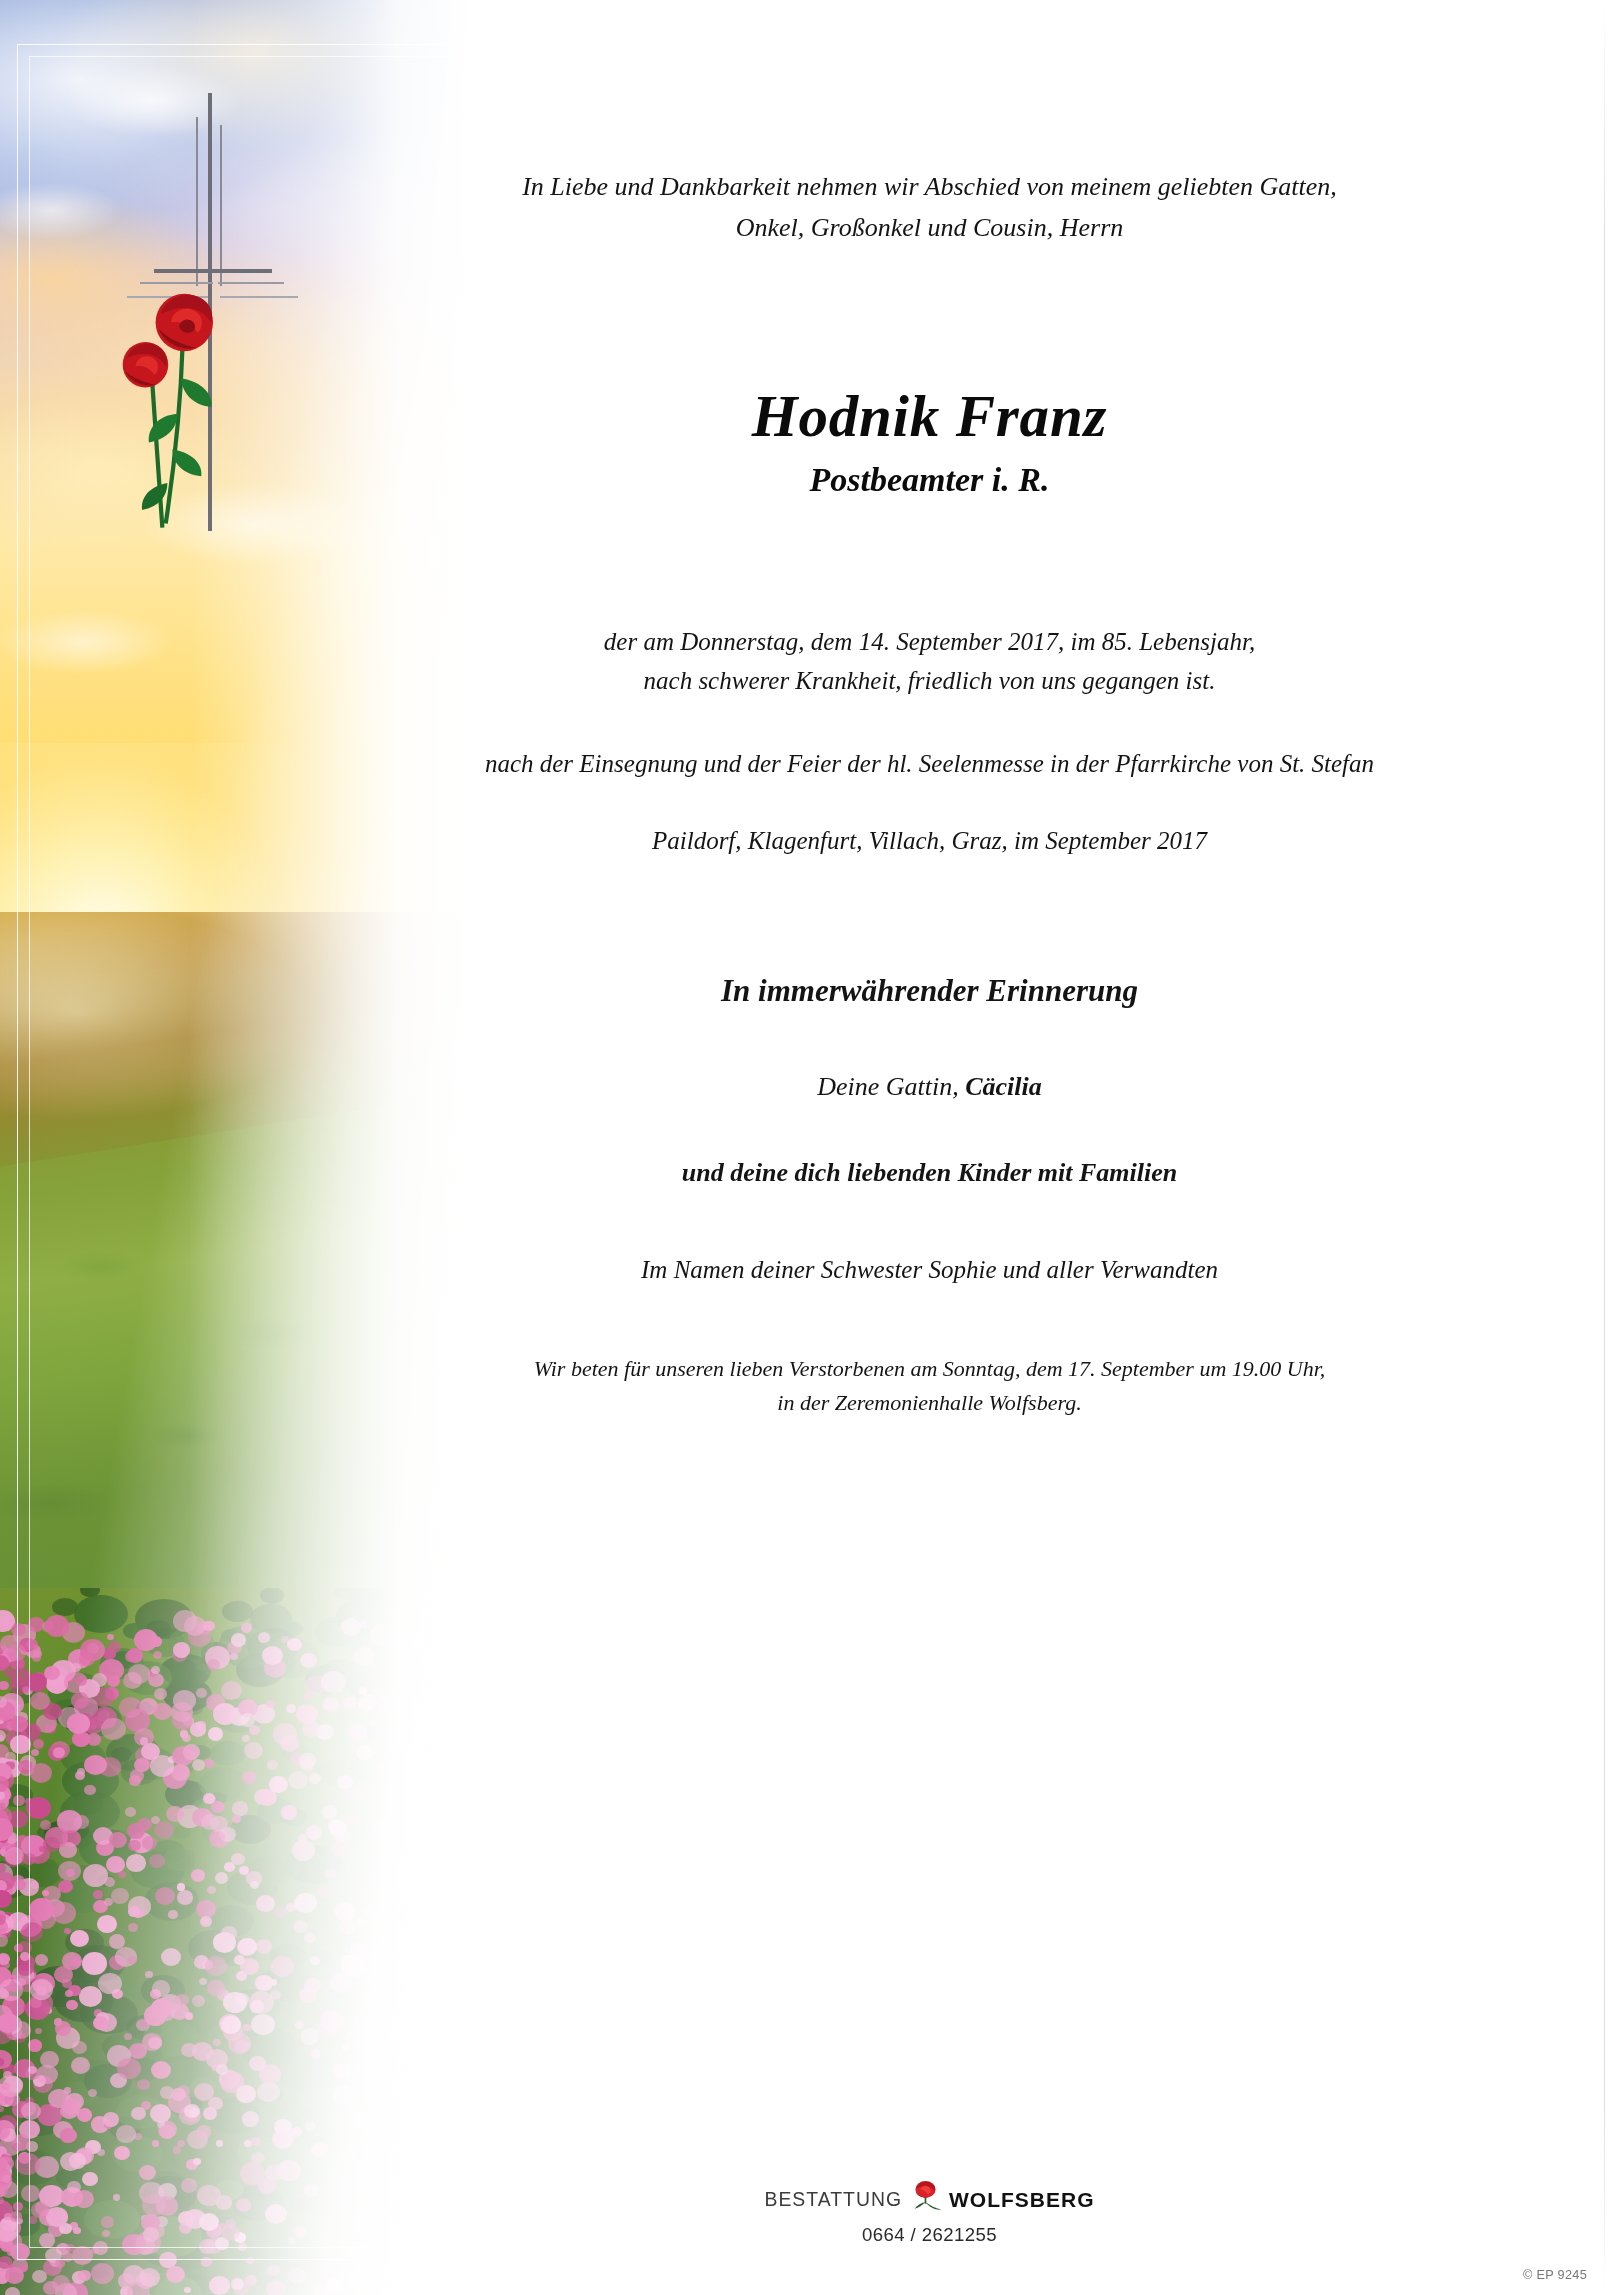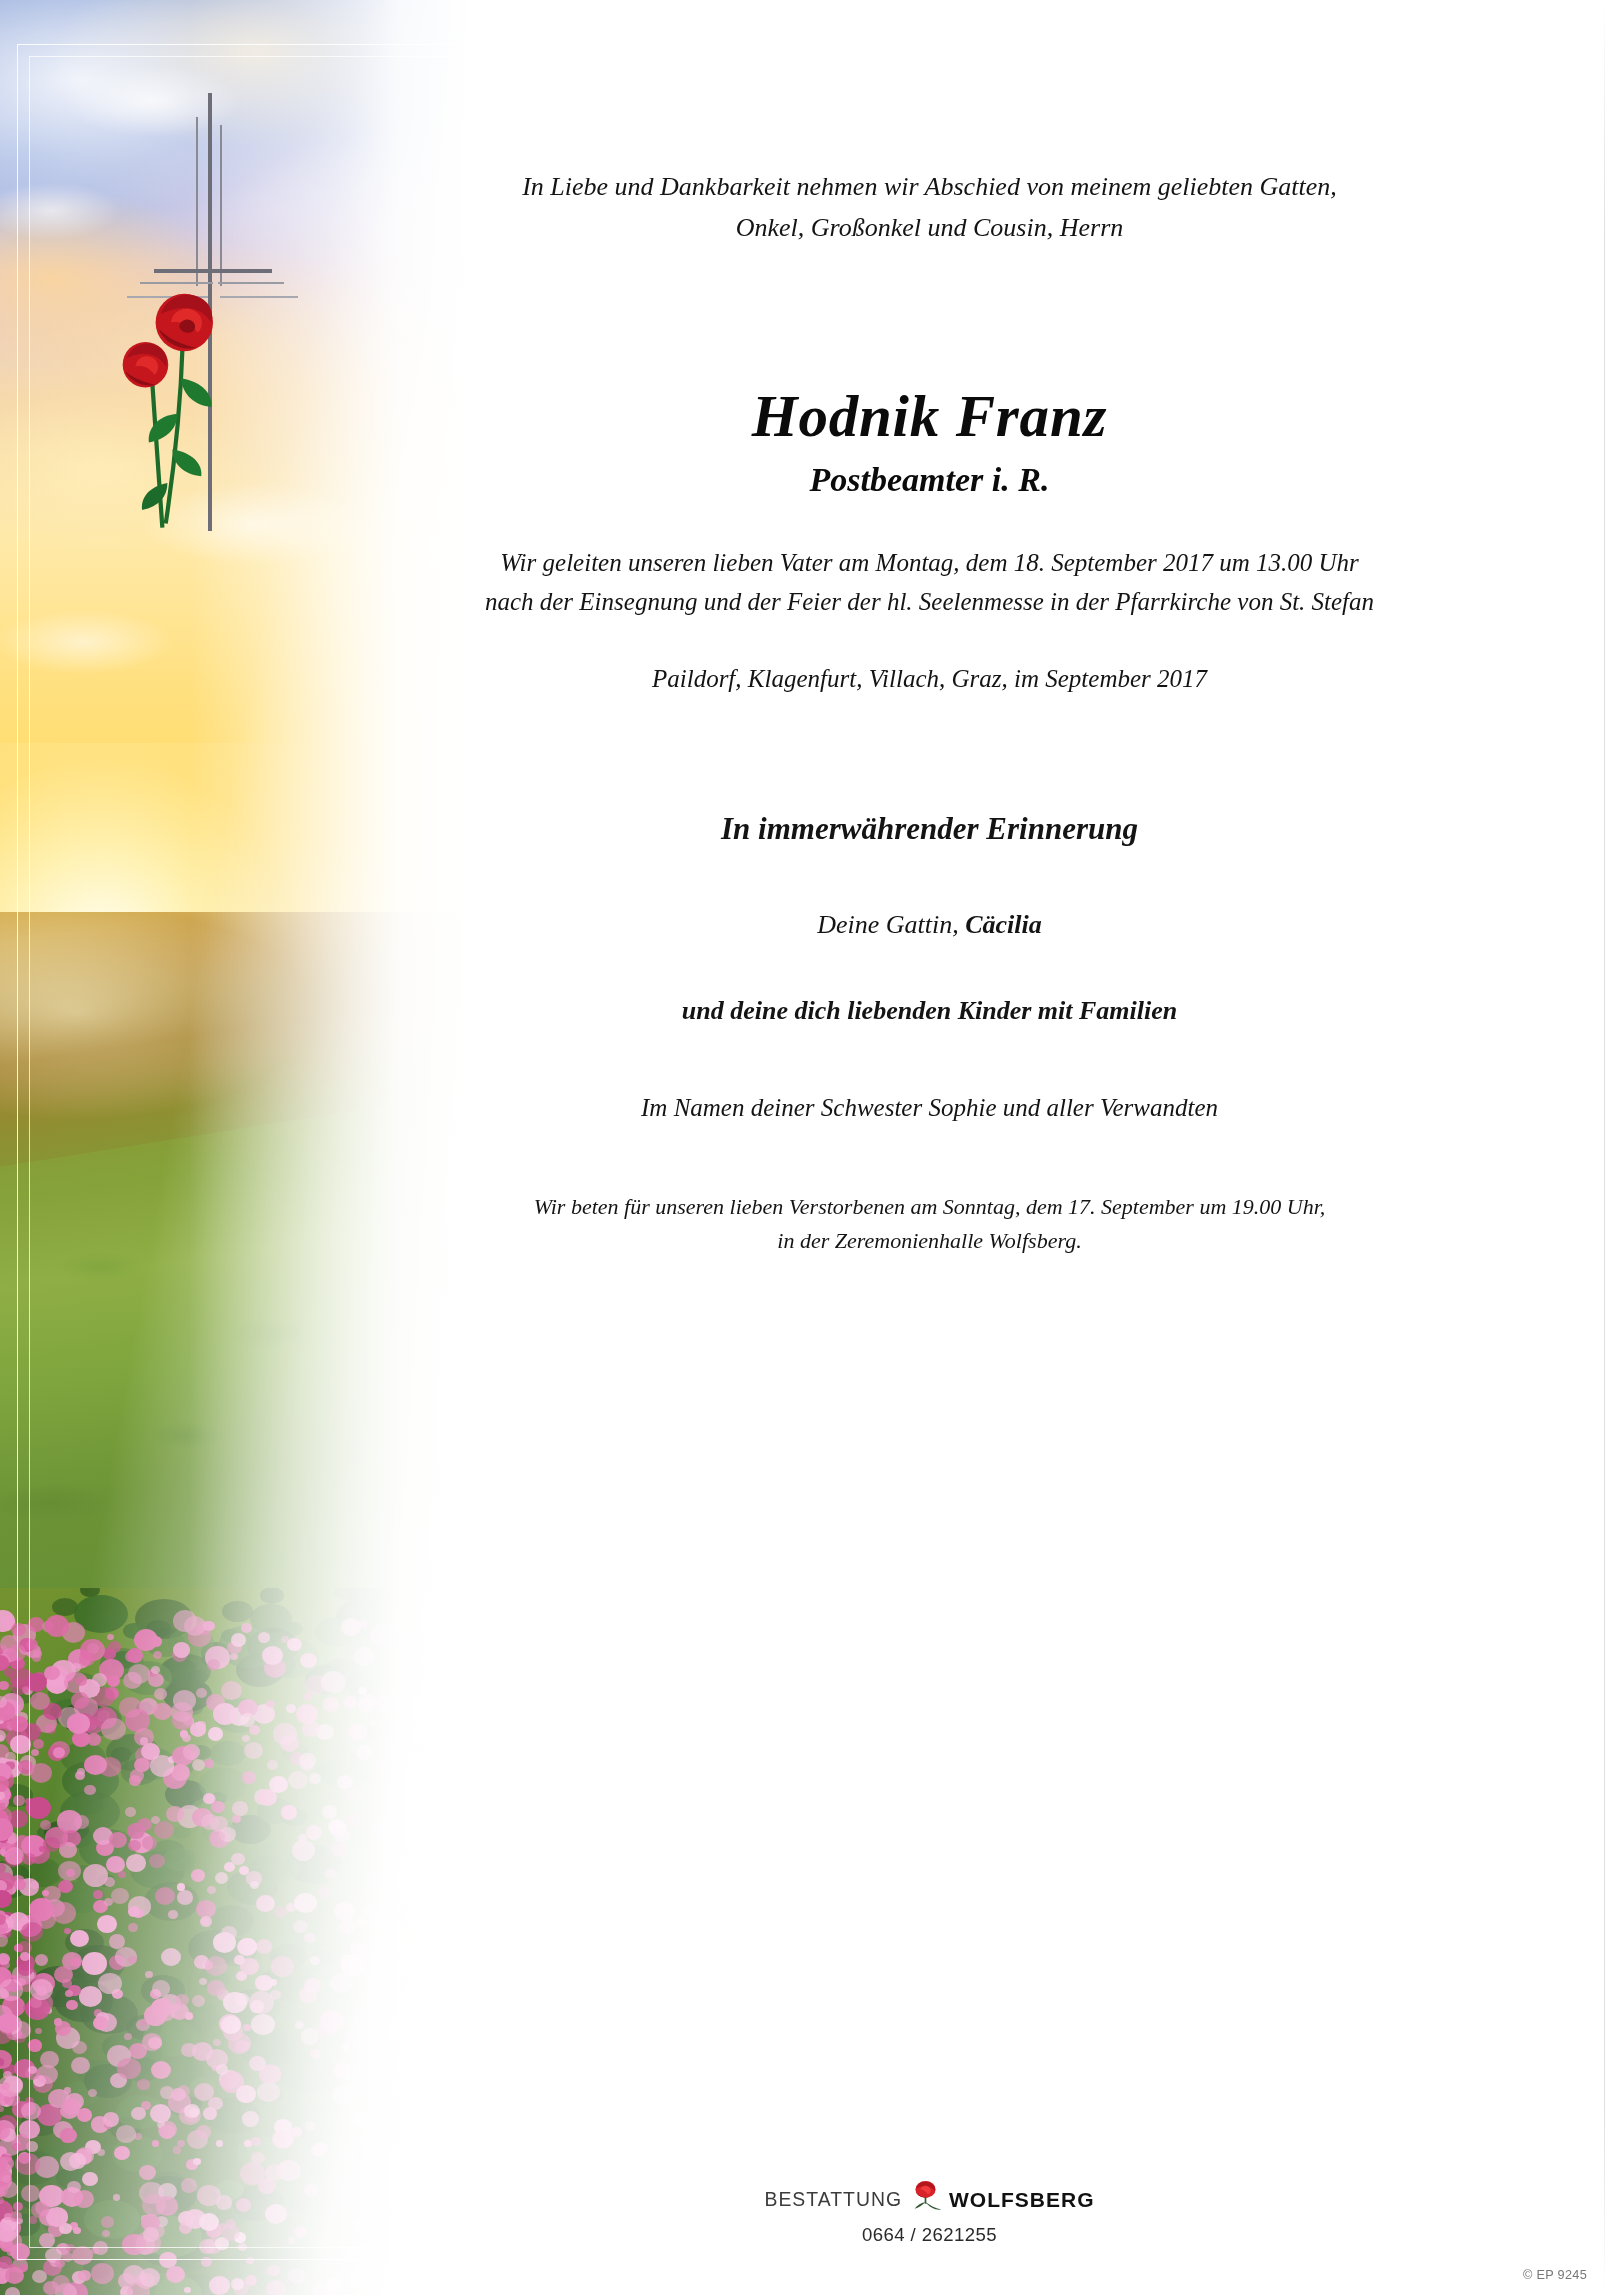--- a/index.html
+++ b/index.html
@@ -1303,23 +1303,26 @@
 
 
     <div class="intro">
       <div>In Liebe und Dankbarkeit nehmen wir Abschied von meinem geliebten Gatten,</div>
       <div>Onkel, Großonkel und Cousin, Herrn</div>
     </div>
 
     <div class="name">Hodnik Franz</div>
     <div class="profession">Postbeamter i. R.</div>
 
+    <div class="death">
+      <div>der am Donnerstag, dem 14. September 2017, im 85. Lebensjahr,</div>
+      <div>nach schwerer Krankheit, friedlich von uns gegangen ist.</div>
+    </div>
 
     <div class="funeral">
-      <div>Wir geleiten unseren lieben Vater am Montag, dem 18. September 2017 um 13.00 Uhr</div>
       <div>nach der Einsegnung und der Feier der hl. Seelenmesse in der Pfarrkirche von St. Stefan</div>
     </div>
 
     <div class="places">Paildorf, Klagenfurt, Villach, Graz,  im September 2017</div>
 
     <div class="memory">In immerwährender Erinnerung</div>
 
     <div class="wife"><span>Deine Gattin, </span><b>Cäcilia</b></div>
 
     <div class="children">und deine dich liebenden Kinder mit Familien</div>

